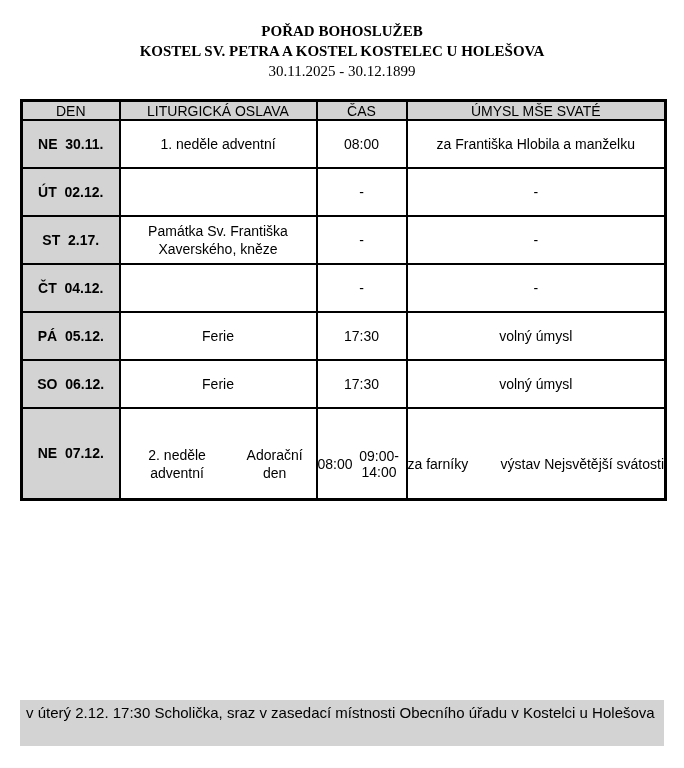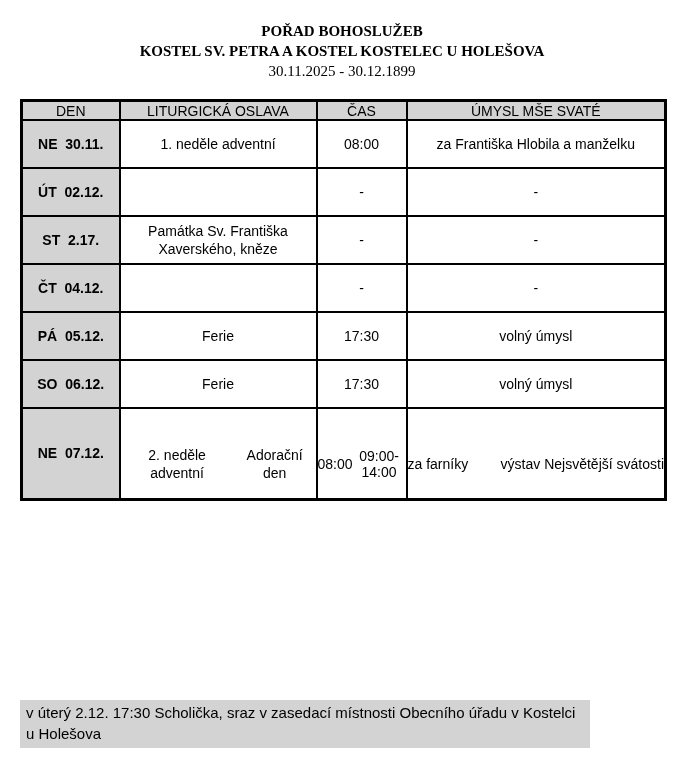--- a/index.html
+++ b/index.html
@@ -68,21 +68,21 @@
     flex-direction: row;
     justify-content: space-between;
     padding-top: 22px;
     padding-bottom: 1px;
     align-items: center;
   }
   .footer-note {
     position: absolute;
     left: 20px;
     top: 700px;
-    width: 570px;
+    width: 644px;
     box-sizing: border-box;
     min-height: 46px;
     background: #d3d3d3;
     font-size: 15px;
     line-height: 21px;
     padding: 2px 6px 4px 6px;
     text-align: left;
   }
 </style>
 </head>

